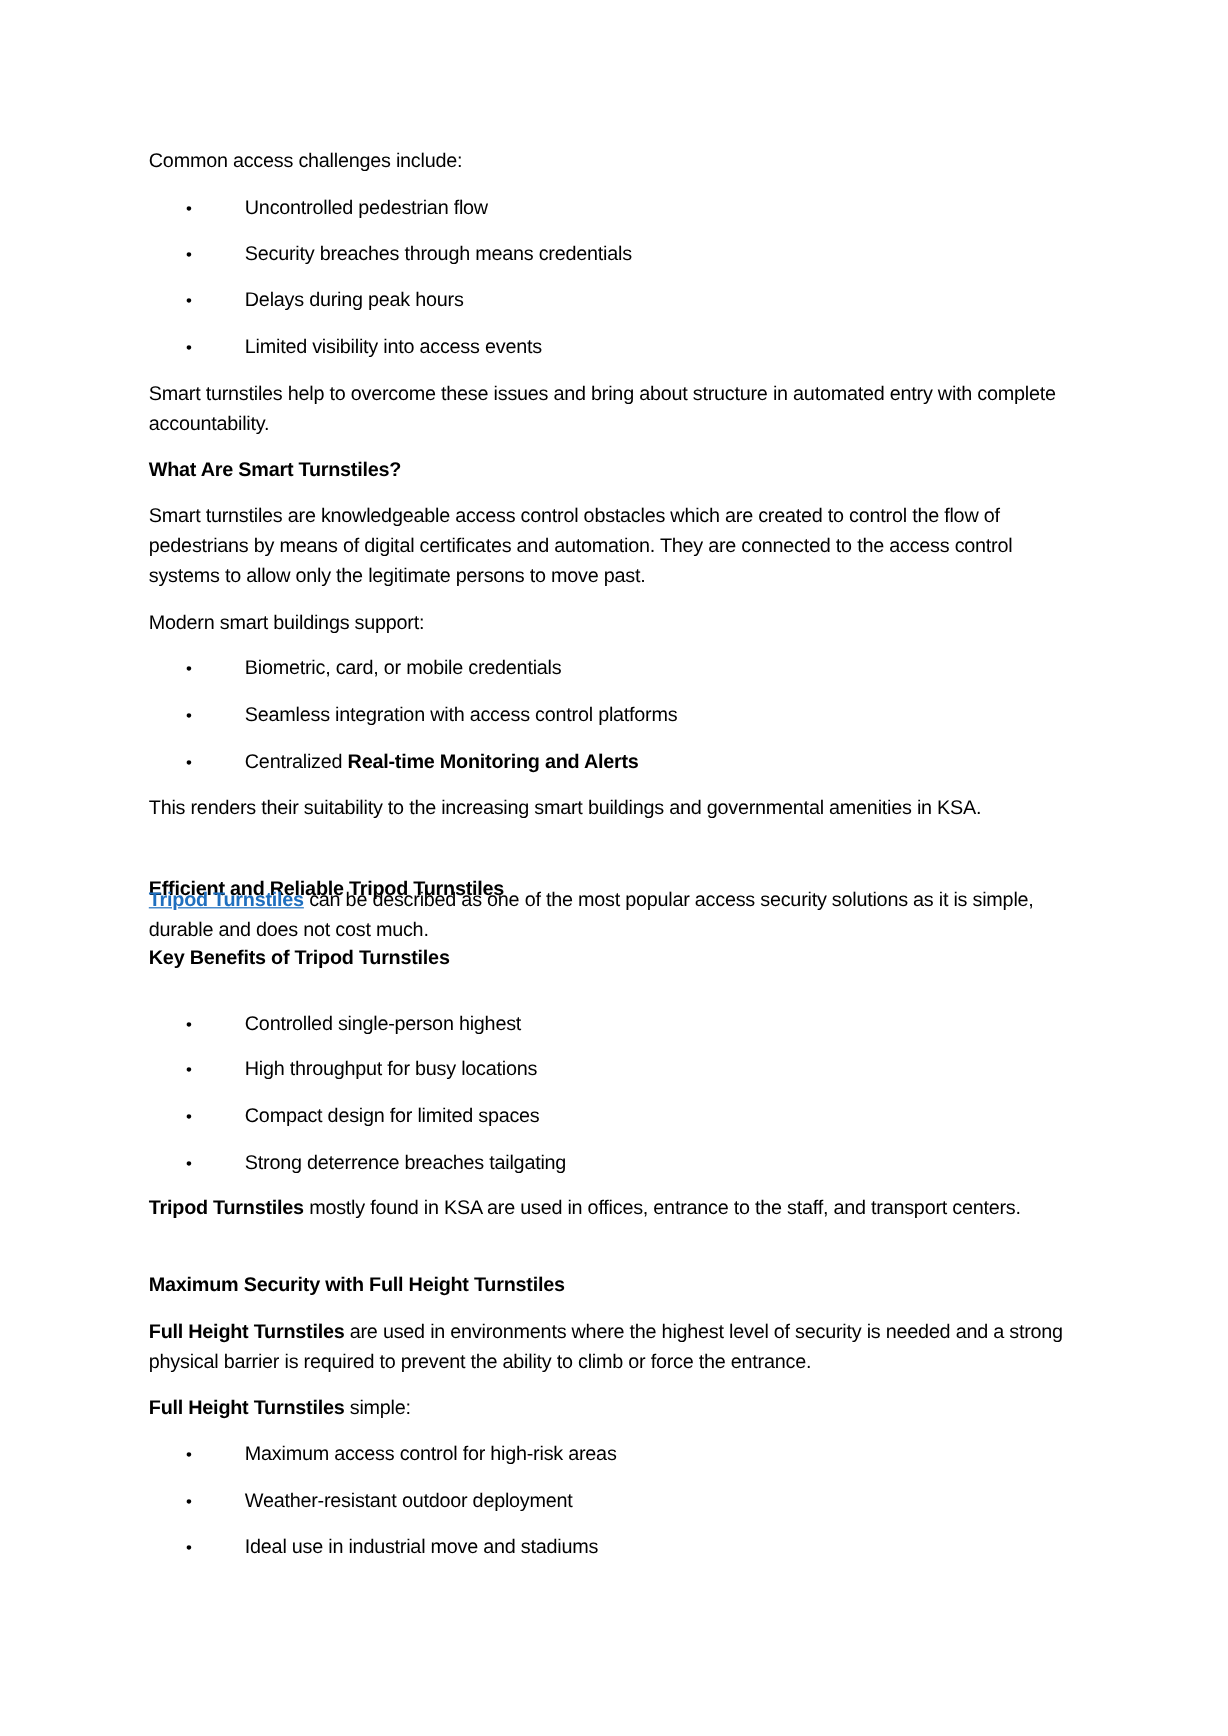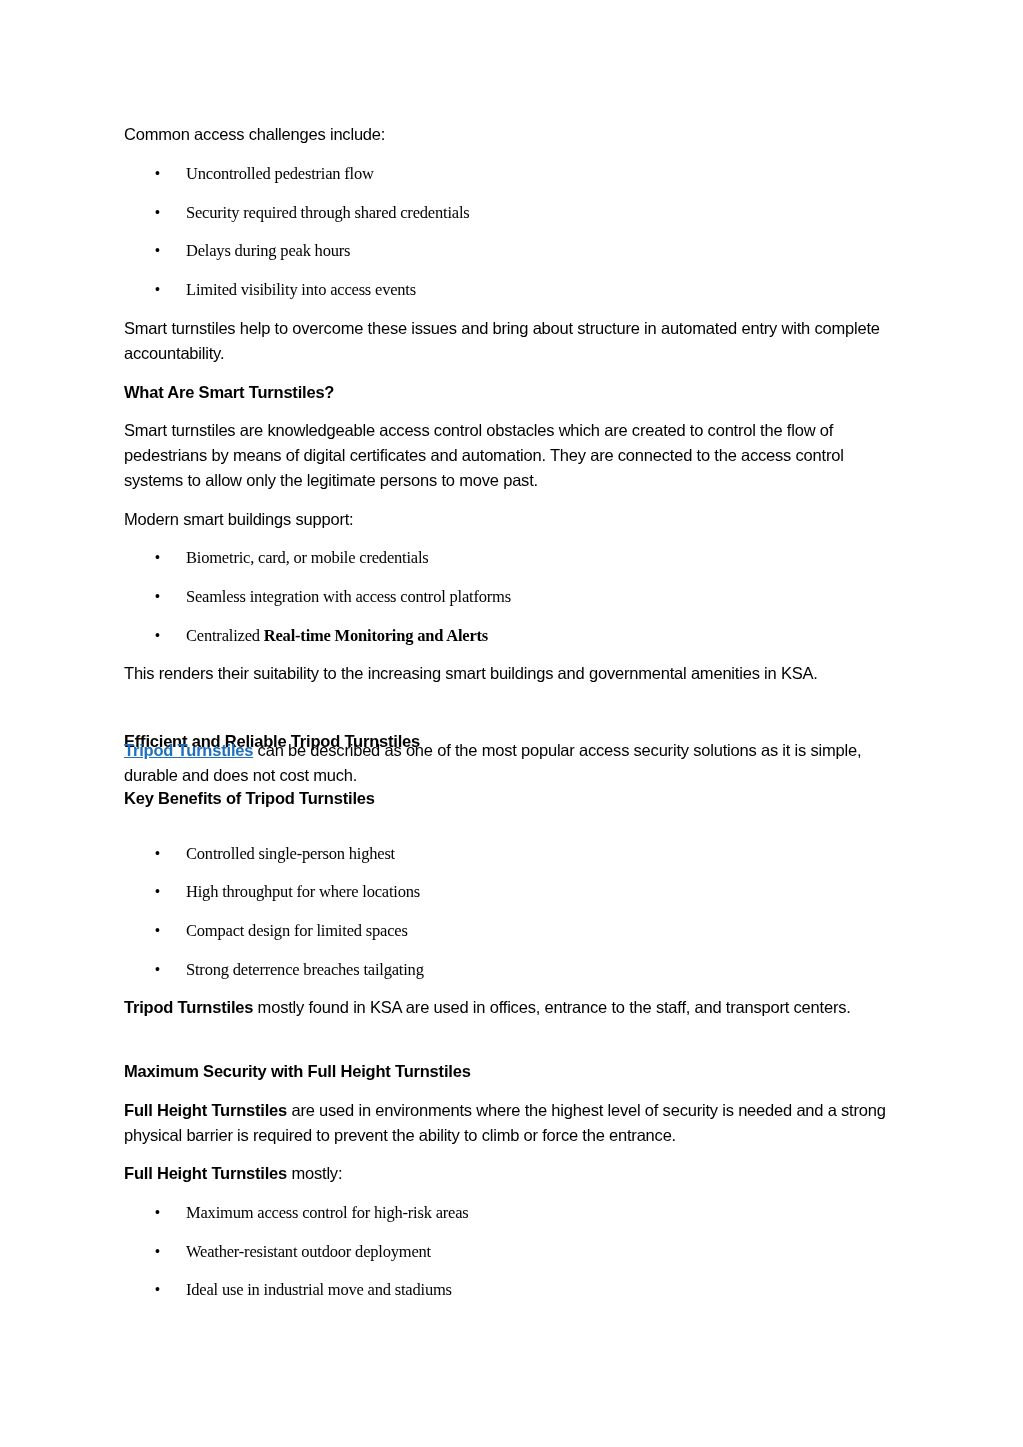--- a/index.html
+++ b/index.html
@@ -8,37 +8,37 @@
       font-family: "Liberation Sans", "DejaVu Sans", sans-serif;
       color: #000000;
       font-size: 16.5px;
     }
     .page { position: absolute; left: 124px; top: 122px; width: 780px; }
     .p { margin: 0; line-height: 25px; letter-spacing: -0.2px; }
     .blk { position: absolute; left: 0; width: 780px; }
     .b { font-weight: bold; }
     .bullet { position: absolute; left: 0; width: 780px; line-height: 25px; }
     .bullet .dot { position: absolute; left: 31px; top: 0; font-size: 14px; }
-    .bullet .txt { position: absolute; left: 62px; white-space: nowrap; letter-spacing: -0.2px; font-family: Liberation Serif, serif; }
+    .bullet .txt { position: absolute; left: 80px; white-space: nowrap; letter-spacing: -0.2px; }
     a.link { color: #1f6fbf; font-weight: bold; text-decoration: underline; }
   </style>
 </head>
 <body>
 
 <div class="page">
 
   <p class="p blk" style="top:0px">Common access challenges include:</p>
 
   <div class="bullet" style="top:39px">
     <span class="dot">•</span>
     <span class="txt">Uncontrolled pedestrian flow</span>
   </div>
   <div class="bullet" style="top:78px">
     <span class="dot">•</span>
-    <span class="txt">Security required through shared credentials</span>
+    <span class="txt">Security breaches through means credentials</span>
   </div>
   <div class="bullet" style="top:116px">
     <span class="dot">•</span>
     <span class="txt">Delays during peak hours</span>
   </div>
   <div class="bullet" style="top:155px">
     <span class="dot">•</span>
     <span class="txt">Limited visibility into access events</span>
   </div>
 
@@ -70,38 +70,38 @@
   <p class="p blk" style="top:616px"><a class="link" href="#">Tripod Turnstiles</a><span> can be described as one of the most popular access security solutions as it is simple, durable and does not cost much.</span></p>
 
   <p class="p blk b" style="top:664px">Key Benefits of Tripod Turnstiles</p>
 
   <div class="bullet" style="top:719px">
     <span class="dot">•</span>
     <span class="txt">Controlled single-person highest</span>
   </div>
   <div class="bullet" style="top:757px">
     <span class="dot">•</span>
-    <span class="txt">High throughput for where locations</span>
+    <span class="txt">High throughput for busy locations</span>
   </div>
   <div class="bullet" style="top:796px">
     <span class="dot">•</span>
     <span class="txt">Compact design for limited spaces</span>
   </div>
   <div class="bullet" style="top:835px">
     <span class="dot">•</span>
     <span class="txt">Strong deterrence breaches tailgating</span>
   </div>
 
   <p class="p blk" style="top:873px"><span class="b">Tripod Turnstiles</span><span> mostly found in KSA are used in offices, entrance to the staff, and transport centers.</span></p>
 
   <p class="p blk b" style="top:937px">Maximum Security with Full Height Turnstiles</p>
 
   <p class="p blk" style="top:976px"><span class="b">Full Height Turnstiles</span><span> are used in environments where the highest level of security is needed and a strong physical barrier is required to prevent the ability to climb or force the entrance.</span></p>
 
-  <p class="p blk" style="top:1039px"><span class="b">Full Height Turnstiles</span><span> mostly:</span></p>
+  <p class="p blk" style="top:1039px"><span class="b">Full Height Turnstiles</span><span> simple:</span></p>
 
   <div class="bullet" style="top:1078px">
     <span class="dot">•</span>
     <span class="txt">Maximum access control for high-risk areas</span>
   </div>
   <div class="bullet" style="top:1117px">
     <span class="dot">•</span>
     <span class="txt">Weather-resistant outdoor deployment</span>
   </div>
   <div class="bullet" style="top:1155px">

